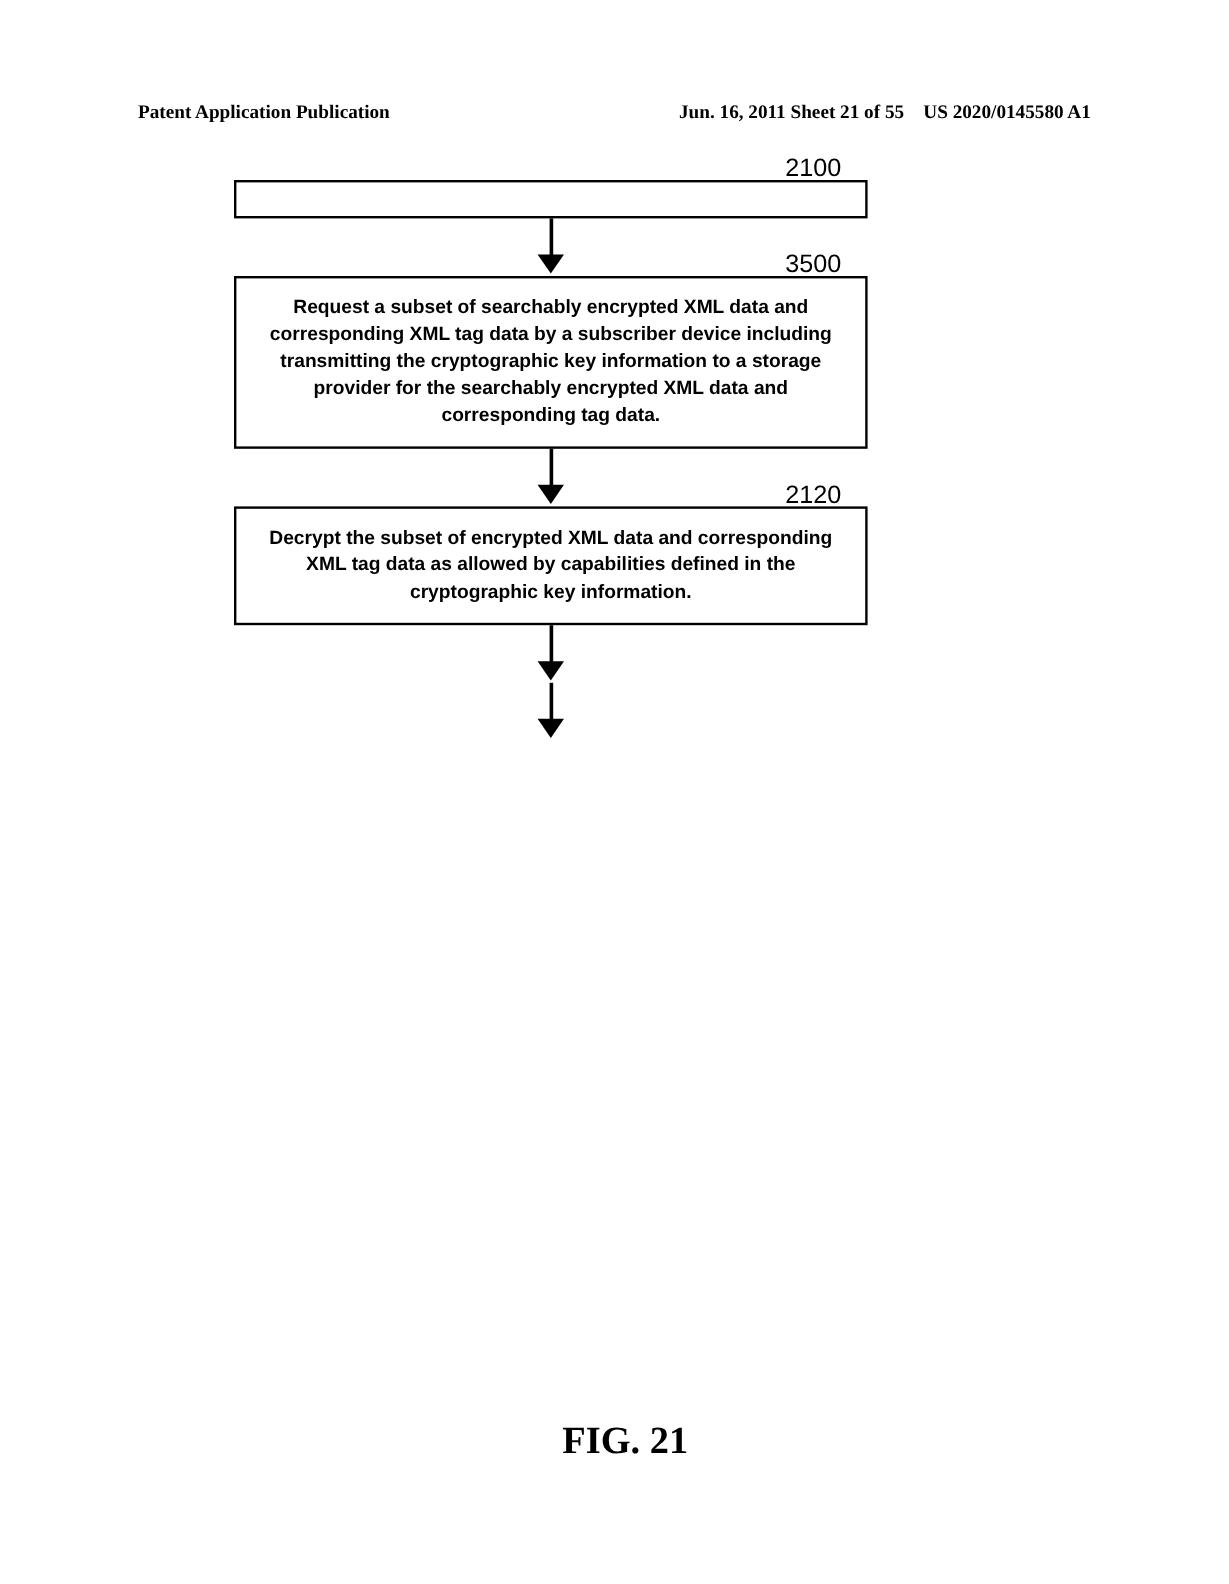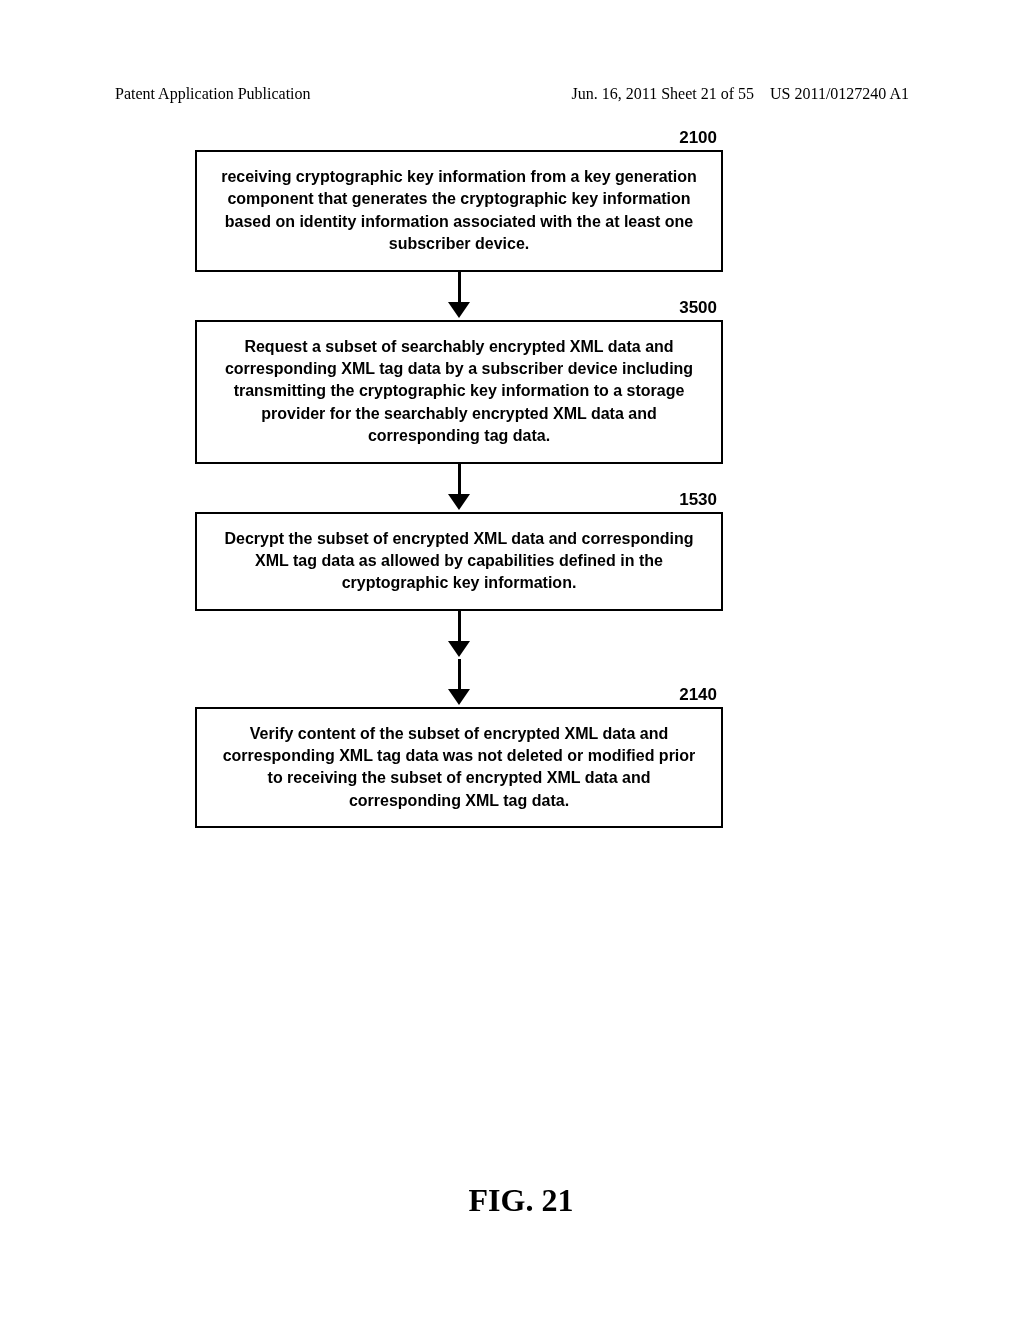--- a/index.html
+++ b/index.html
@@ -15,21 +15,21 @@
       position: relative;
     }
     .header {
       position: absolute;
       top: 85px;
       left: 115px;
       right: 115px;
       display: flex;
       justify-content: space-between;
       font-size: 16px;
-      font-weight: normal;
+      font-weight: bold;
       align-items: flex-end;
     }
     .header-right {
       display: flex;
       gap: 16px;
     }
     .flowchart {
       position: absolute;
       top: 150px;
       left: 195px;
@@ -42,24 +42,24 @@
       font-family: Arial, sans-serif;
       font-size: 16px;
       font-weight: bold;
       line-height: 1.4;
       position: relative;
       background: white;
     }
     .label {
       position: absolute;
       top: -26px;
-      right: 4px;
+      right: 20px;
       font-family: Arial, sans-serif;
-      font-size: 17px;
-      font-weight: bold;
+      font-size: 21px;
+      font-weight: normal;
     }
     .arrow-container {
       display: flex;
       justify-content: center;
       height: 48px;
       position: relative;
     }
     .arrow-line {
       width: 3px;
       height: 38px;
@@ -88,62 +88,57 @@
       padding-left: 18px;
     }
   </style>
 </head>
 <body>
 
 <div class="header">
   <span>Patent Application Publication</span>
   <div class="header-right">
     <span>Jun. 16, 2011  Sheet 21 of 55</span>
-    <span>US 2011/0127240 A1</span>
+    <span>US 2020/0145580 A1</span>
   </div>
 </div>
 
 <div class="flowchart">
 
   <div class="box">
     <span class="label">2100</span>
-    <span>receiving cryptographic key information from a key generation component that generates the cryptographic key information based on identity information associated with the at least one subscriber device.</span>
   </div>
 
   <div class="arrow-container">
     <div class="arrow-line"></div>
     <div class="arrow-head"></div>
   </div>
 
   <div class="box">
     <span class="label">3500</span>
     <span>Request a subset of searchably encrypted XML data and corresponding XML tag data by a subscriber device including transmitting the cryptographic key information to a storage provider for the searchably encrypted XML data and corresponding tag data.</span>
   </div>
 
   <div class="arrow-container">
     <div class="arrow-line"></div>
     <div class="arrow-head"></div>
   </div>
 
   <div class="box">
-    <span class="label">1530</span>
+    <span class="label">2120</span>
     <span>Decrypt the subset of encrypted XML data and corresponding XML tag data as allowed by capabilities defined in the cryptographic key information.</span>
   </div>
 
   <div class="arrow-container">
     <div class="arrow-line"></div>
     <div class="arrow-head"></div>
   </div>
 
 
   <div class="arrow-container">
     <div class="arrow-line"></div>
     <div class="arrow-head"></div>
   </div>
 
-  <div class="box">
-    <span class="label">2140</span>
-    <span>Verify content of the subset of encrypted XML data and corresponding XML tag data was not deleted or modified prior to receiving the subset of encrypted XML data and corresponding XML tag data.</span>
-  </div>
 
 </div>
 
 <div class="figure-label">FIG. 21</div>
 
 </body></html>

